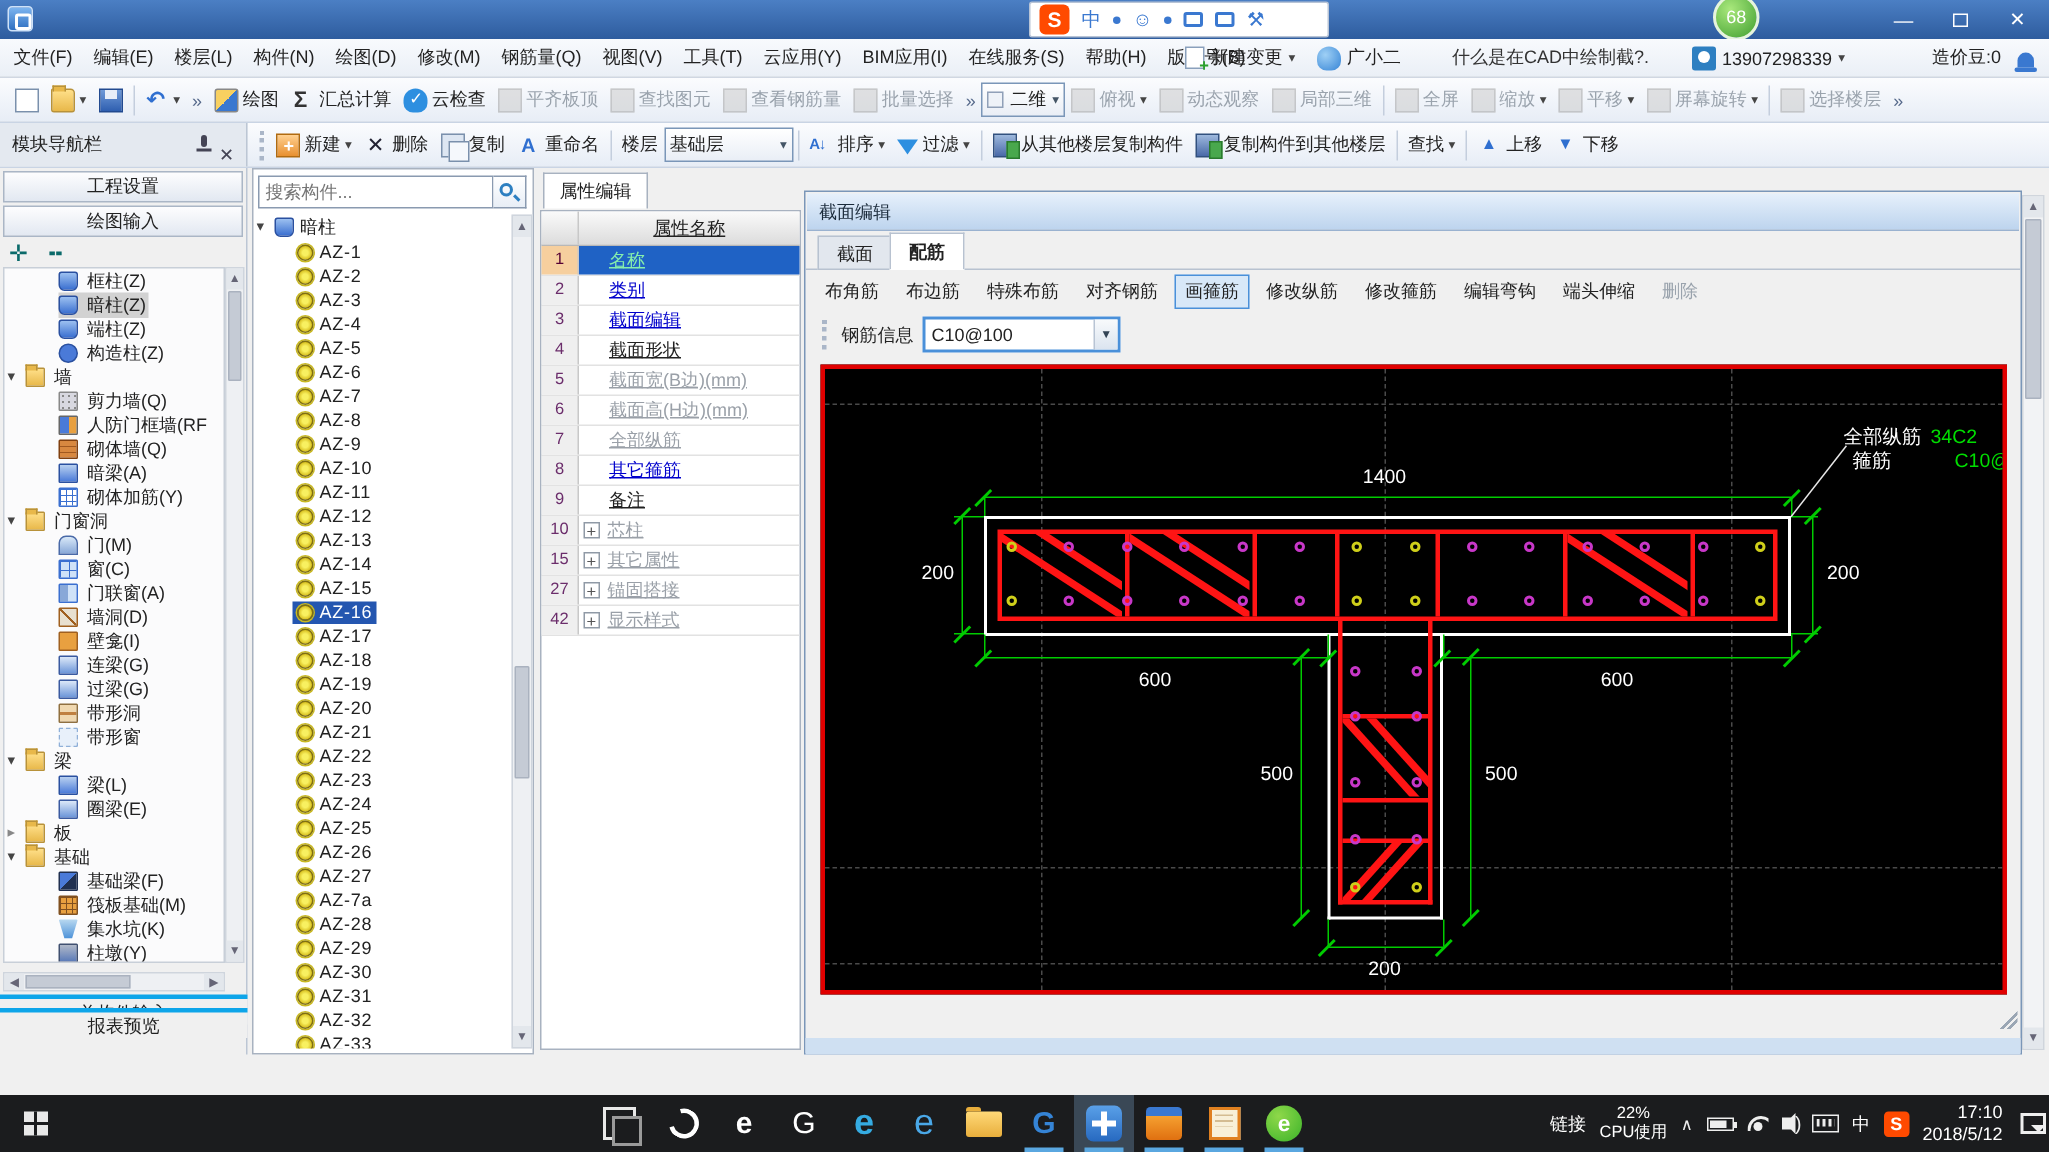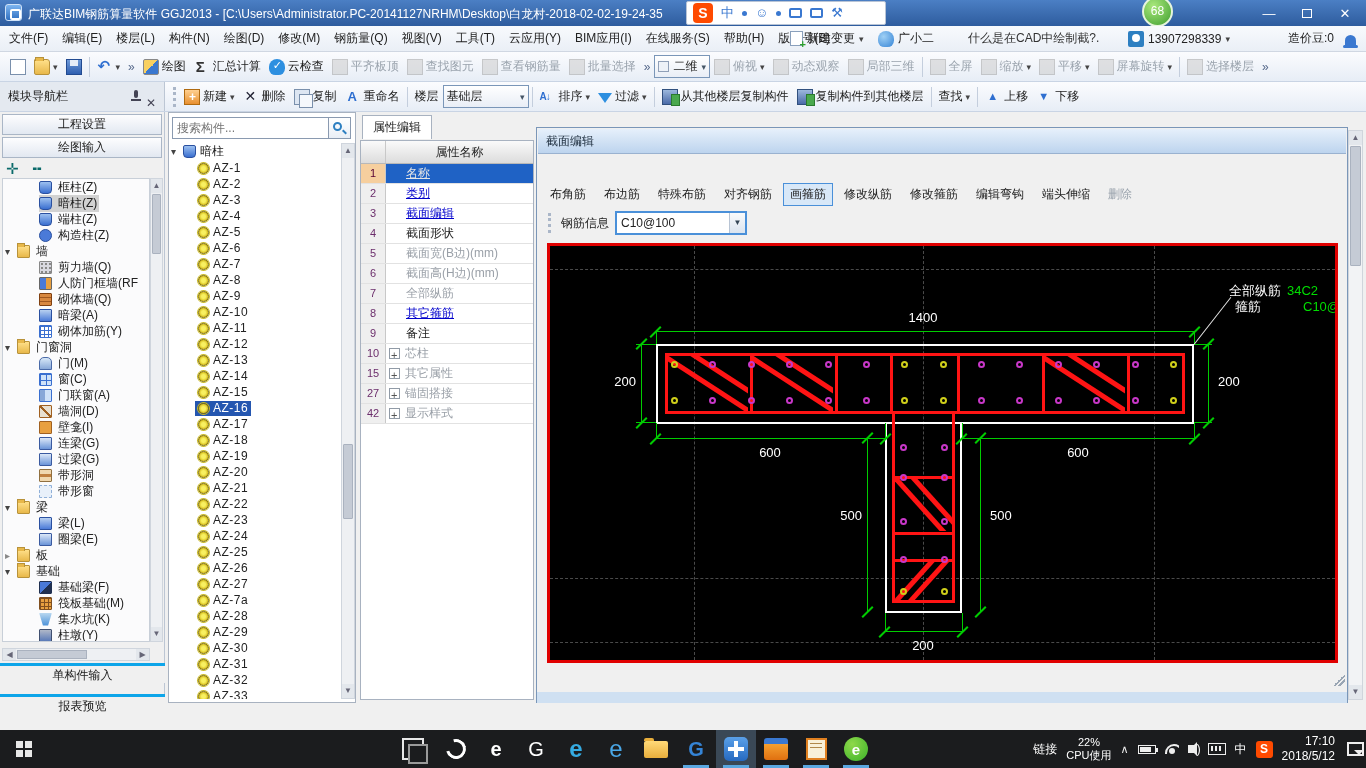--- a/index.html
+++ b/index.html
@@ -154,25 +154,25 @@
 
 
 .prop-panel{position:absolute;left:358px;top:112px;width:178px;height:591px;background:#f0f0f0;}
 .prop-tab{position:absolute;left:4px;top:3px;height:24px;padding:0 10px;background:#fff;
   border:1px solid #a8b2c0;border-bottom:none;line-height:23px;}
 .prop-table{position:absolute;left:2px;top:28px;width:174px;height:560px;background:#fff;border:1px solid #a8b2c0;}
 .phead{display:flex;height:23px;background:linear-gradient(#fafafa,#dcdcdc);border-bottom:1px solid #b8b8b8;}
 .phead .pnum{background:none;}
 .pnum{width:25px;flex:none;background:#efefef;border-right:1px solid #c8c8c8;text-align:center;
   line-height:19px;color:#6b2d6b;font-size:11px;}
-.pname{flex:1;padding-left:20px;line-height:19px;white-space:nowrap;overflow:hidden;}
+.pname{flex:1;padding-left:20px;line-height:19px;white-space:nowrap;overflow:hidden;text-decoration:underline;}
 .phead .pname{padding-left:0;text-align:center;line-height:22px;color:#222;}
 .prow{display:flex;height:20px;border-bottom:1px solid #e2e2e2;}
 .prow.sel .pnum{background:#f6cf9e;color:#503;}
-.prow.sel .pname{background:#1f62c5;color:#e5e5e5;text-decoration:underline;}
+.prow.sel .pname{background:#1f62c5;color:#86efac;text-decoration:underline;}
 .prow.link .pname{color:#0000cc;text-decoration:underline;}
 .prow.gray .pname{color:#9aa0a8;}
 .prow.group .pname{padding-left:3px;}
 .plus-box{display:none;}
 .prow.group .plus-box{display:inline-block;width:11px;height:11px;border:1px solid #909aa6;margin-right:5px;
   position:relative;vertical-align:-2px;background:#fff;}
 .prow.group .plus-box::after{content:"+";position:absolute;left:1px;top:-3px;font-size:11px;color:#555;}
 
 
 .editor{position:absolute;left:536px;top:127px;width:812px;height:576px;background:#f0f0f0;
@@ -315,21 +315,20 @@
 .notif{width:17px;height:14px;border:2px solid #eee;position:relative;margin-left:3px;}
 .notif::after{content:"";position:absolute;right:-2px;bottom:-6px;border:5px solid transparent;border-top-color:#eee;}
 </style>
 </head>
 <body>
 
 <div id="screen">
 
   <div class="titlebar">
     <div class="app-ico"></div>
-    <div class="title-text">广联达BIM钢筋算量软件 GGJ2013 - [C:\Users\Administrator.PC-20141127NRHM\Desktop\白龙村-2018-02-02-19-24-35</div>
     <div class="sogou-bar">
       <span class="sogou-logo">S</span>
       <span class="sg-ic">中</span>
       <span class="sg-dot"></span>
       <span class="sg-ic">☺</span>
       <span class="sg-dot"></span>
       <span class="sg-sq"></span>
       <span class="sg-sq"></span>
       <span class="sg-ic">⚒</span>
     </div>
@@ -793,21 +792,21 @@
       <div class="sarrow" style="top:0;">▲</div>
       <div class="vthumb" style="top:15px;height:60px;"></div>
       <div class="sarrow" style="bottom:0;">▼</div>
     </div>
     <div class="hscroll">
       <div class="harrow" style="left:0;">◀</div>
       <div class="hthumb"></div>
       <div class="harrow" style="right:0;">▶</div>
     </div>
     <div class="bot-btn" style="top:551px;">单构件输入</div>
-    <div class="bot-btn" style="top:582px;">报表预览</div>
+    <div class="bot-btn" style="top:560px;">报表预览</div>
   </div>
 
   <div class="comp-panel">
     <div class="search-row">
       <input class="search-input" placeholder="搜索构件..." style="">
       <div class="search-btn">
           <span class="mag"></span>
         </div>
     </div>
     <div class="comp-tree">
@@ -1136,20 +1135,24 @@
           <div class="prow gray group">
             <span class="pnum">42</span>
             <span class="pname"><span class="plus-box"></span><span>显示样式</span></span>
           </div>
         </div>
     </div>
   </div>
 
   <div class="editor">
     <div class="e-title">截面编辑</div>
+    <div class="e-tabs">
+      <div class="etab" style="left:8px;">截面</div>
+      <div class="etab active" style="left:56px;">配筋</div>
+    </div>
     <div class="e-btnrow">
 
     <span class="ebtn">布角筋</span>
         <span class="ebtn">布边筋</span>
         <span class="ebtn">特殊布筋</span>
         <span class="ebtn">对齐钢筋</span>
         <span class="ebtn active">画箍筋</span>
         <span class="ebtn">修改纵筋</span>
         <span class="ebtn">修改箍筋</span>
         <span class="ebtn">编辑弯钩</span>

